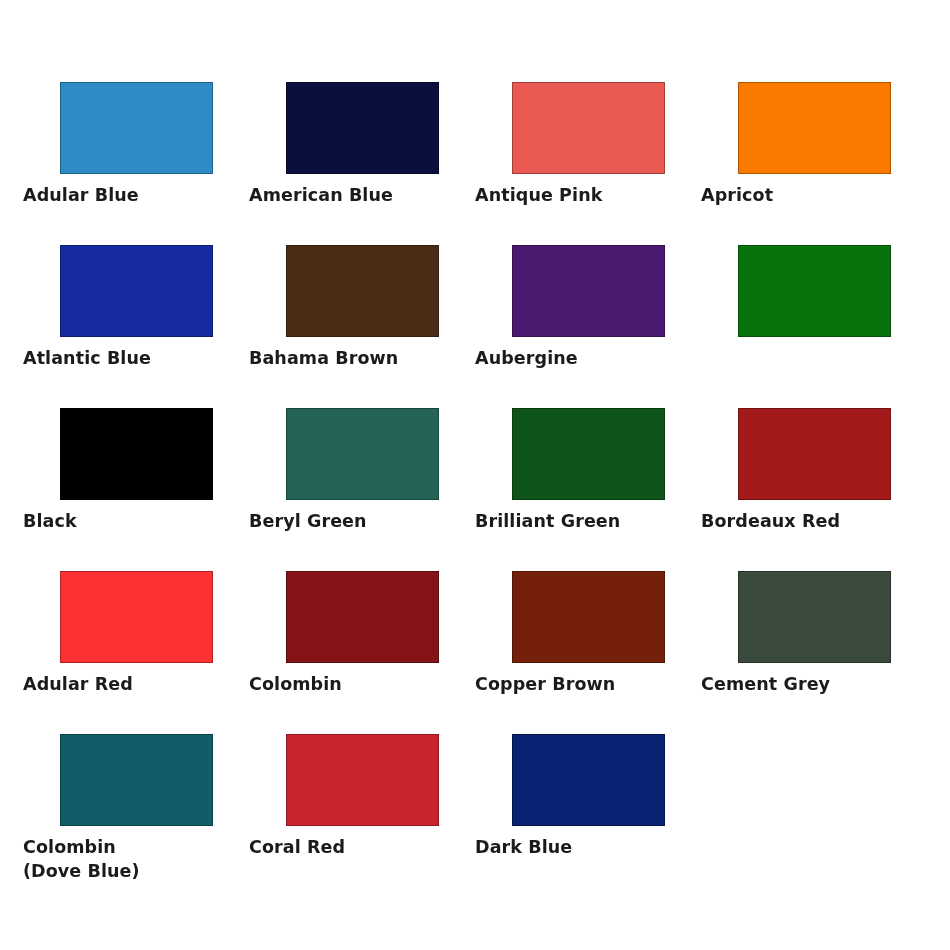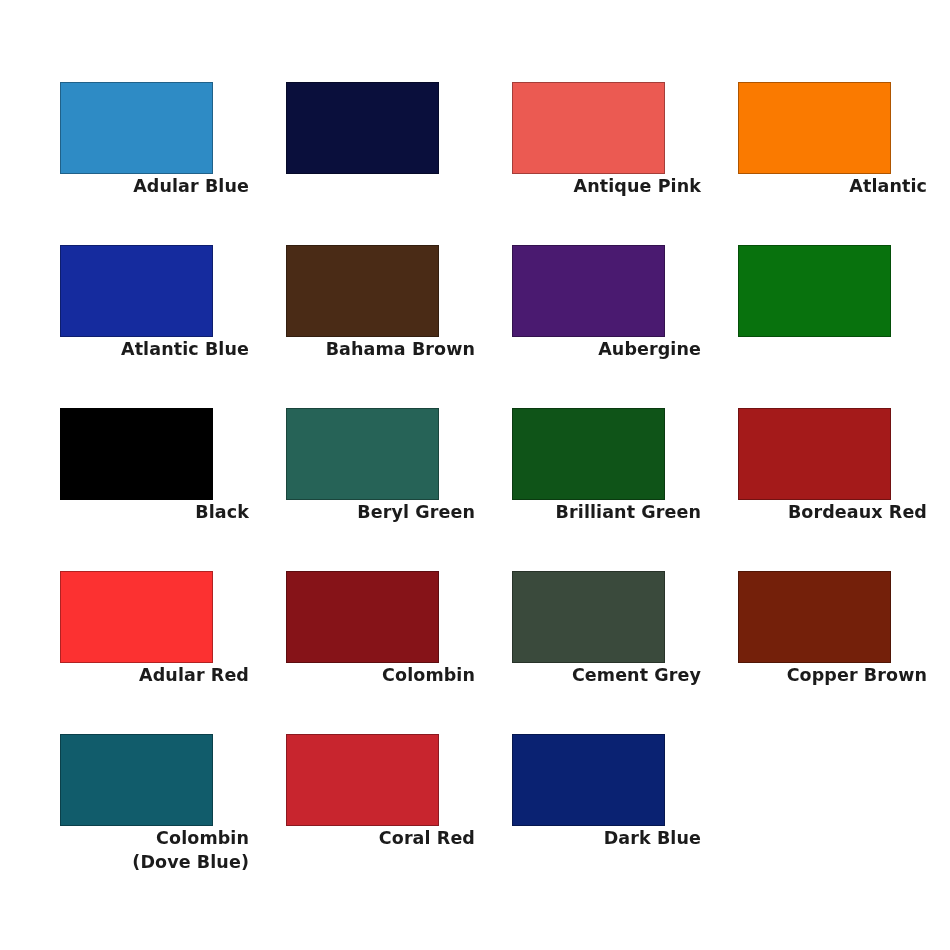--- a/index.html
+++ b/index.html
@@ -33,48 +33,50 @@
     box-sizing: border-box;
   }
   .swatch-chip {
     width: 153px;
     height: 92px;
     box-sizing: border-box;
     border: 1px solid rgba(0, 0, 0, 0.30);
     flex: 0 0 auto;
   }
   .swatch-label {
+    margin-top: 9px;
     width: 226px;
-    text-align: right;
+    text-align: left;
     font-size: 17.5px;
     font-weight: bold;
     color: #1b1b1b;
     line-height: 24px;
     letter-spacing: 0.1px;
     white-space: pre-line;
   }
 </style>
 </head>
 <body>
 
 <div id="palette-grid">
     <div class="swatch-cell">
       <div class="swatch-chip" title="Adular Blue" style="background-color: rgb(46, 139, 197);"></div>
       <div class="swatch-label">Adular Blue</div>
     </div>
     <div class="swatch-cell">
       <div class="swatch-chip" title="American Blue" style="background-color: rgb(10, 15, 60);"></div>
+      <div class="swatch-label">American Blue</div>
     </div>
     <div class="swatch-cell">
       <div class="swatch-chip" title="Antique Pink" style="background-color: rgb(235, 90, 82);"></div>
       <div class="swatch-label">Antique Pink</div>
     </div>
     <div class="swatch-cell">
       <div class="swatch-chip" title="Apricot" style="background-color: rgb(250, 122, 0);"></div>
-      <div class="swatch-label">Atlantic</div>
+      <div class="swatch-label">Apricot</div>
     </div>
     <div class="swatch-cell">
       <div class="swatch-chip" title="Atlantic Blue" style="background-color: rgb(21, 43, 158);"></div>
       <div class="swatch-label">Atlantic Blue</div>
     </div>
     <div class="swatch-cell">
       <div class="swatch-chip" title="Bahama Brown" style="background-color: rgb(74, 43, 22);"></div>
       <div class="swatch-label">Bahama Brown</div>
     </div>
     <div class="swatch-cell">
@@ -102,26 +104,26 @@
     </div>
     <div class="swatch-cell">
       <div class="swatch-chip" title="Carmine Red" style="background-color: rgb(252, 49, 49);"></div>
       <div class="swatch-label">Adular Red</div>
     </div>
     <div class="swatch-cell">
       <div class="swatch-chip" title="Carneol" style="background-color: rgb(134, 19, 24);"></div>
       <div class="swatch-label">Colombin</div>
     </div>
     <div class="swatch-cell">
+      <div class="swatch-chip" title="Copper Brown" style="background-color: rgb(116, 32, 10);"></div>
+      <div class="swatch-label">Copper Brown</div>
+    </div>
+    <div class="swatch-cell">
       <div class="swatch-chip" title="Cement Grey" style="background-color: rgb(58, 74, 60);"></div>
       <div class="swatch-label">Cement Grey</div>
-    </div>
-    <div class="swatch-cell">
-      <div class="swatch-chip" title="Copper Brown" style="background-color: rgb(116, 32, 10);"></div>
-      <div class="swatch-label">Copper Brown</div>
     </div>
     <div class="swatch-cell">
       <div class="swatch-chip" title="Colombin (Dove Blue)" style="background-color: rgb(17, 92, 107);"></div>
       <div class="swatch-label">Colombin
 (Dove Blue)</div>
     </div>
     <div class="swatch-cell">
       <div class="swatch-chip" title="Coral Red" style="background-color: rgb(200, 37, 46);"></div>
       <div class="swatch-label">Coral Red</div>
     </div>

